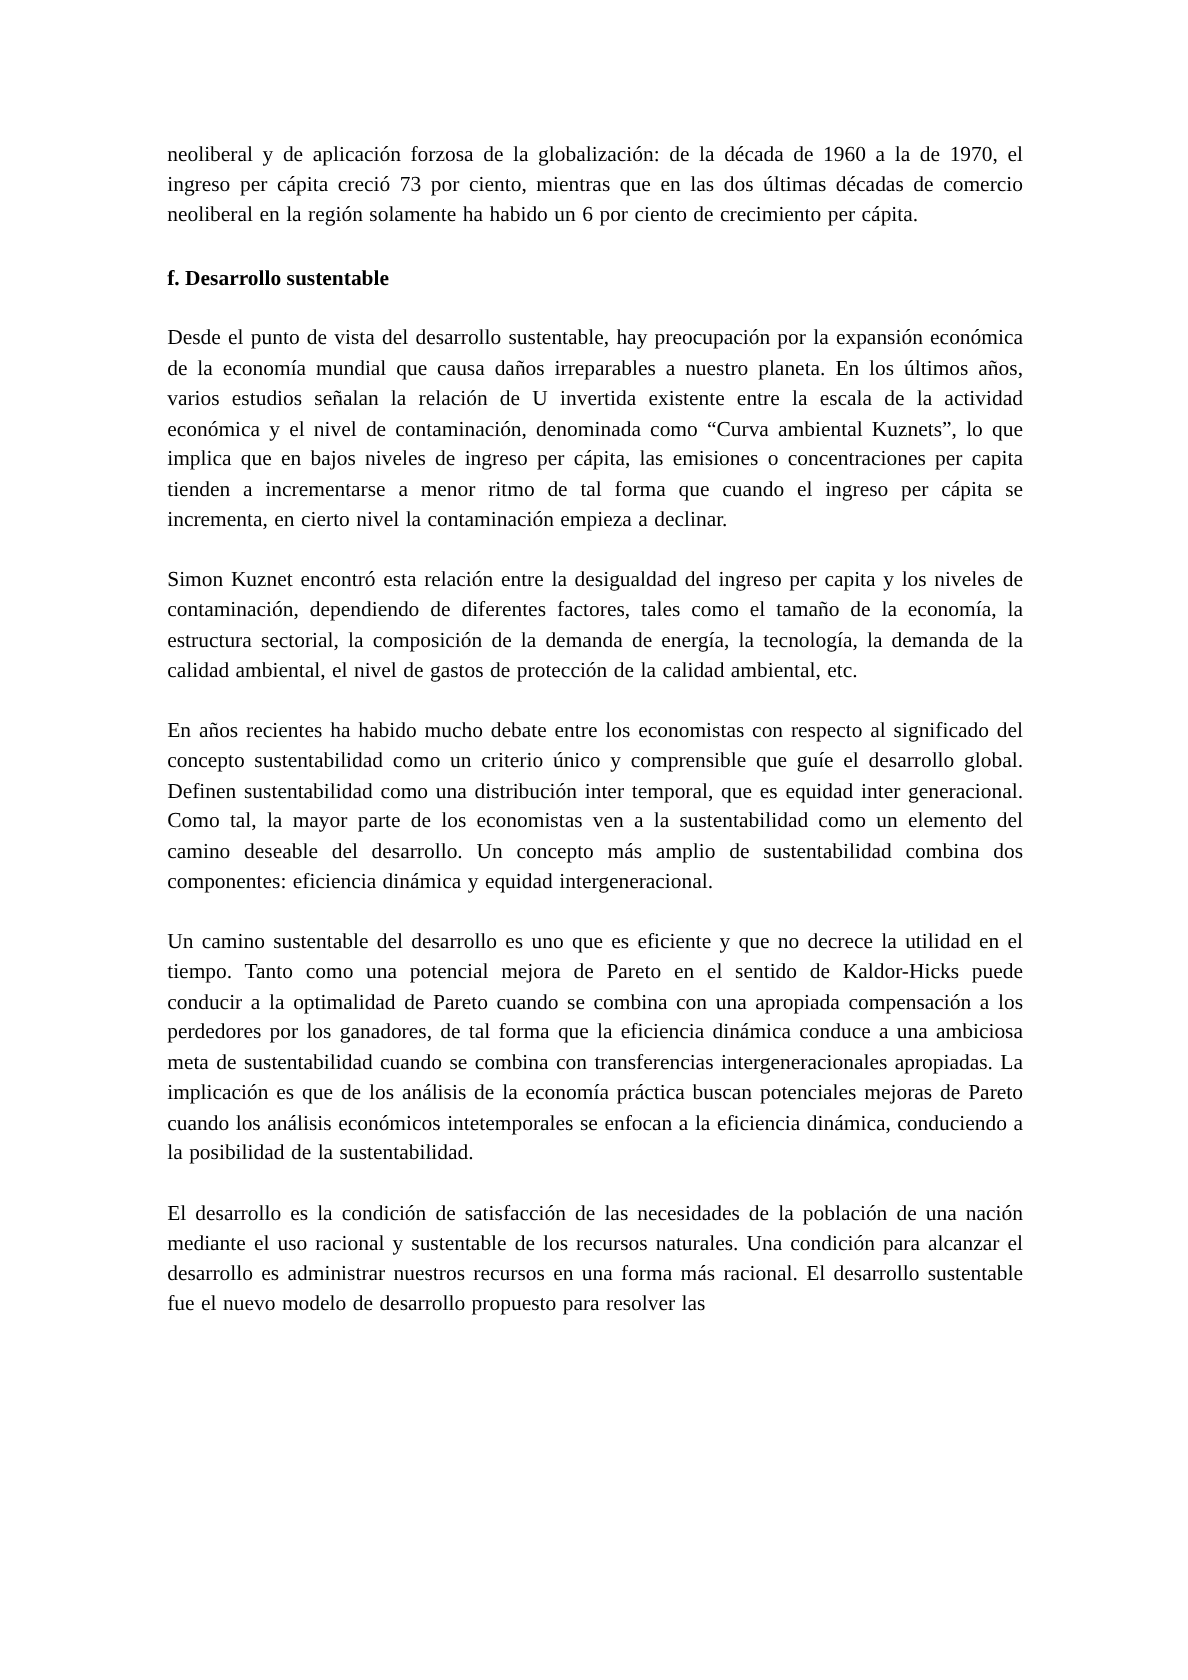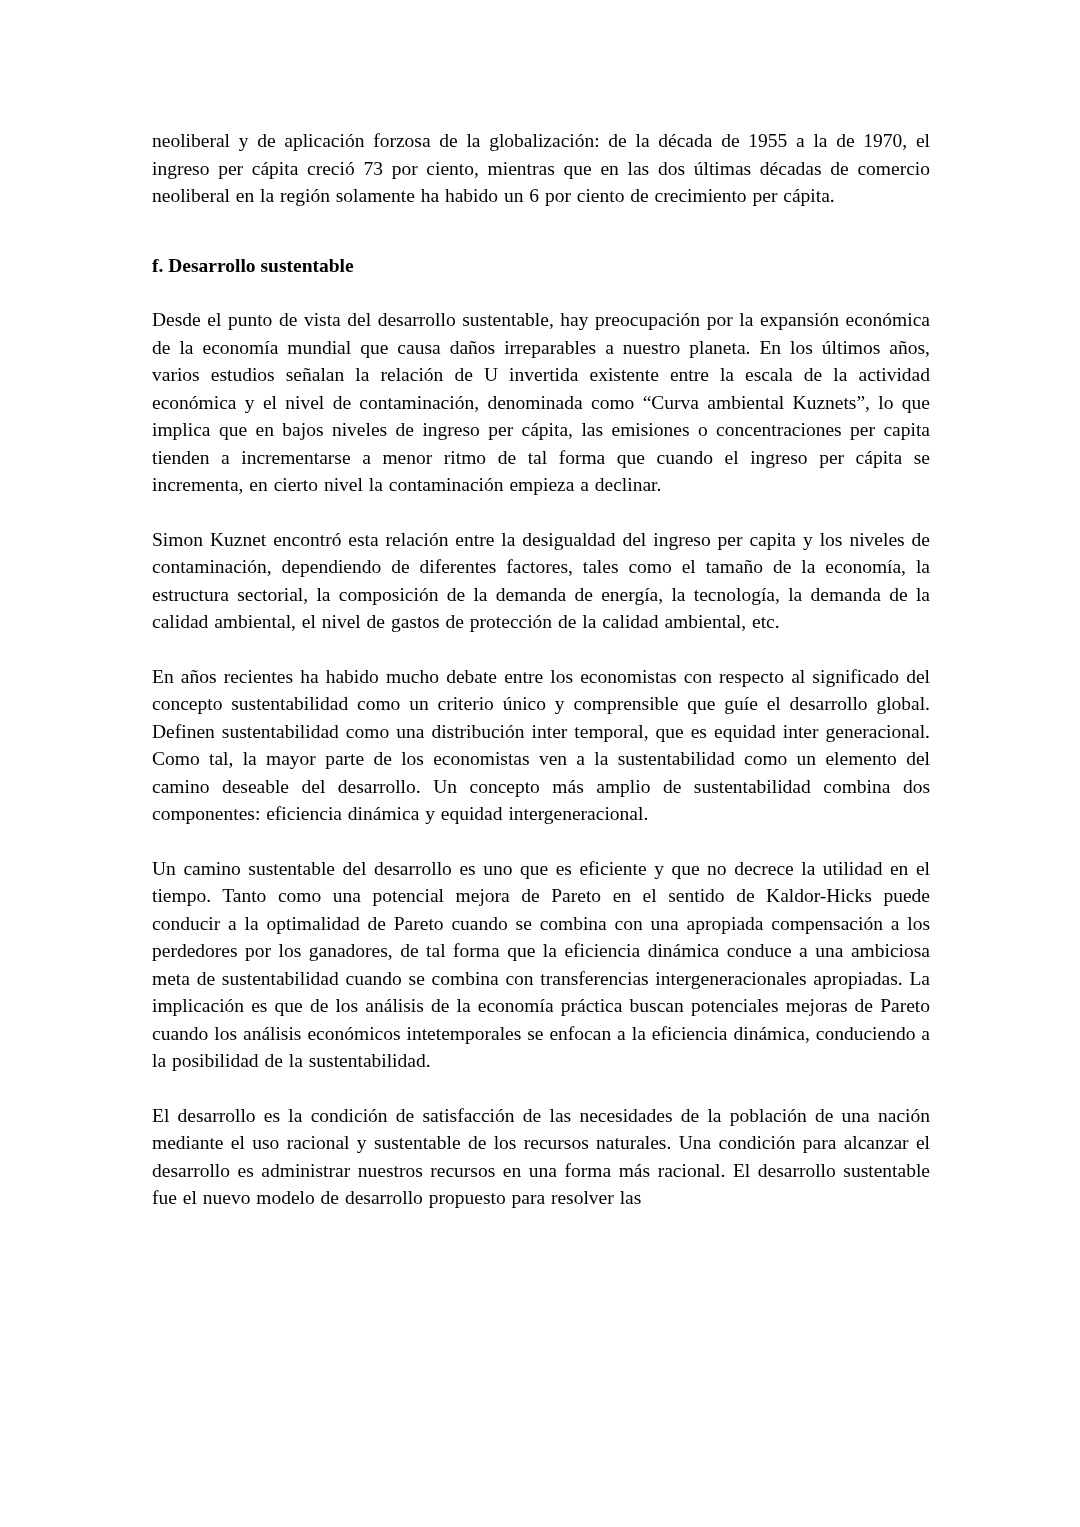--- a/index.html
+++ b/index.html
@@ -24,34 +24,34 @@
   }
   .doc-body p {
     margin: 0 0 27px 0;
     font-size: 19.5px;
     line-height: 27.5px;
     text-align: justify;
     text-justify: inter-word;
     word-spacing: 1px;
   }
   .doc-body h3.section-heading {
-    margin: 42px 0 27px 0;
+    margin: 30px 0 27px 0;
     font-size: 19.5px;
     line-height: 27.5px;
     font-weight: bold;
     text-align: left;
   }
 </style>
 </head>
 <body>
 
 <div class="page">
   <div class="doc-body">
 
-    <p>neoliberal y de  aplicación forzosa de la globalización:  de la década de 1955 a la de 1970, el ingreso per cápita creció 73 por ciento, mientras que en las dos últimas décadas de comercio neoliberal en la región solamente ha habido un 6 por ciento de crecimiento per cápita.</p>
+    <p>neoliberal y de  aplicación forzosa de la globalización:  de la década de 1960 a la de 1970, el ingreso per cápita creció 73 por ciento, mientras que en las dos últimas décadas de comercio neoliberal en la región solamente ha habido un 6 por ciento de crecimiento per cápita.</p>
 
     <h3 class="section-heading">f. Desarrollo sustentable</h3>
 
 
     <p>Desde el punto de vista del desarrollo sustentable, hay preocupación por la expansión económica de la economía mundial que causa daños irreparables a nuestro planeta. En los últimos años, varios estudios señalan la relación de U invertida existente entre la escala de la actividad económica y el nivel de contaminación, denominada como “Curva ambiental Kuznets”, lo que implica que en bajos niveles de ingreso per cápita, las emisiones o concentraciones per capita tienden a incrementarse a menor ritmo de tal forma que cuando el ingreso per cápita se incrementa, en cierto nivel la contaminación empieza a declinar.</p>
 
     <p>Simon Kuznet encontró esta relación entre la desigualdad del ingreso per capita y los niveles de contaminación, dependiendo de diferentes factores, tales como el tamaño de la economía, la estructura sectorial, la composición de la demanda de energía, la tecnología, la demanda de la calidad ambiental, el nivel de gastos de protección de la calidad ambiental, etc.</p>
 
     <p>En años recientes ha habido mucho debate entre los economistas con respecto al significado del concepto sustentabilidad como un criterio único y comprensible que guíe el desarrollo global. Definen sustentabilidad como una distribución inter temporal, que es equidad inter generacional. Como tal, la mayor parte de los economistas ven a la sustentabilidad como un elemento del camino deseable del desarrollo. Un concepto más amplio de sustentabilidad combina dos componentes: eficiencia dinámica y equidad intergeneracional.</p>
 

